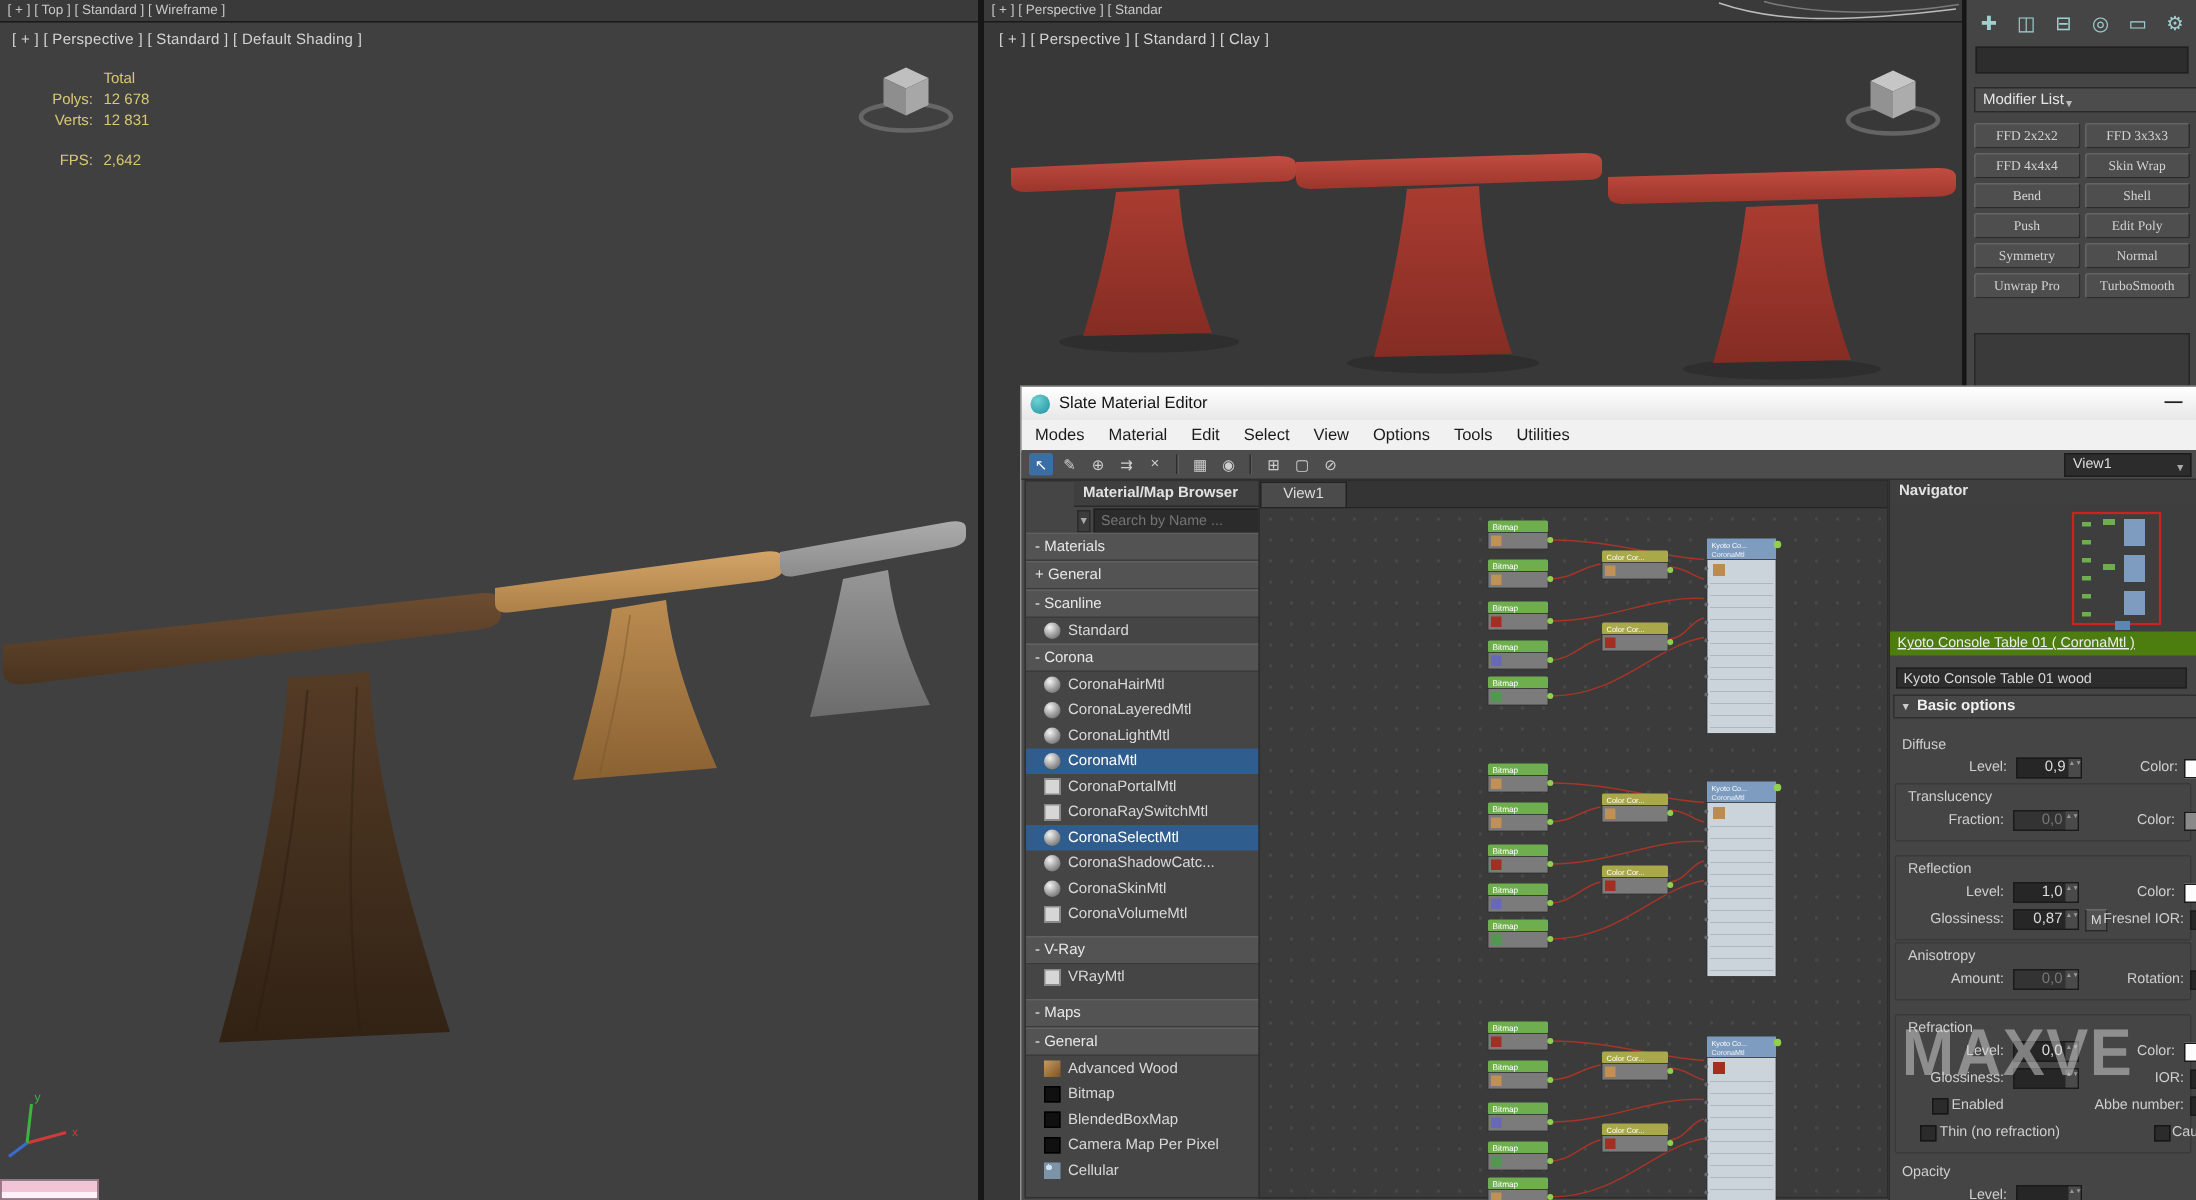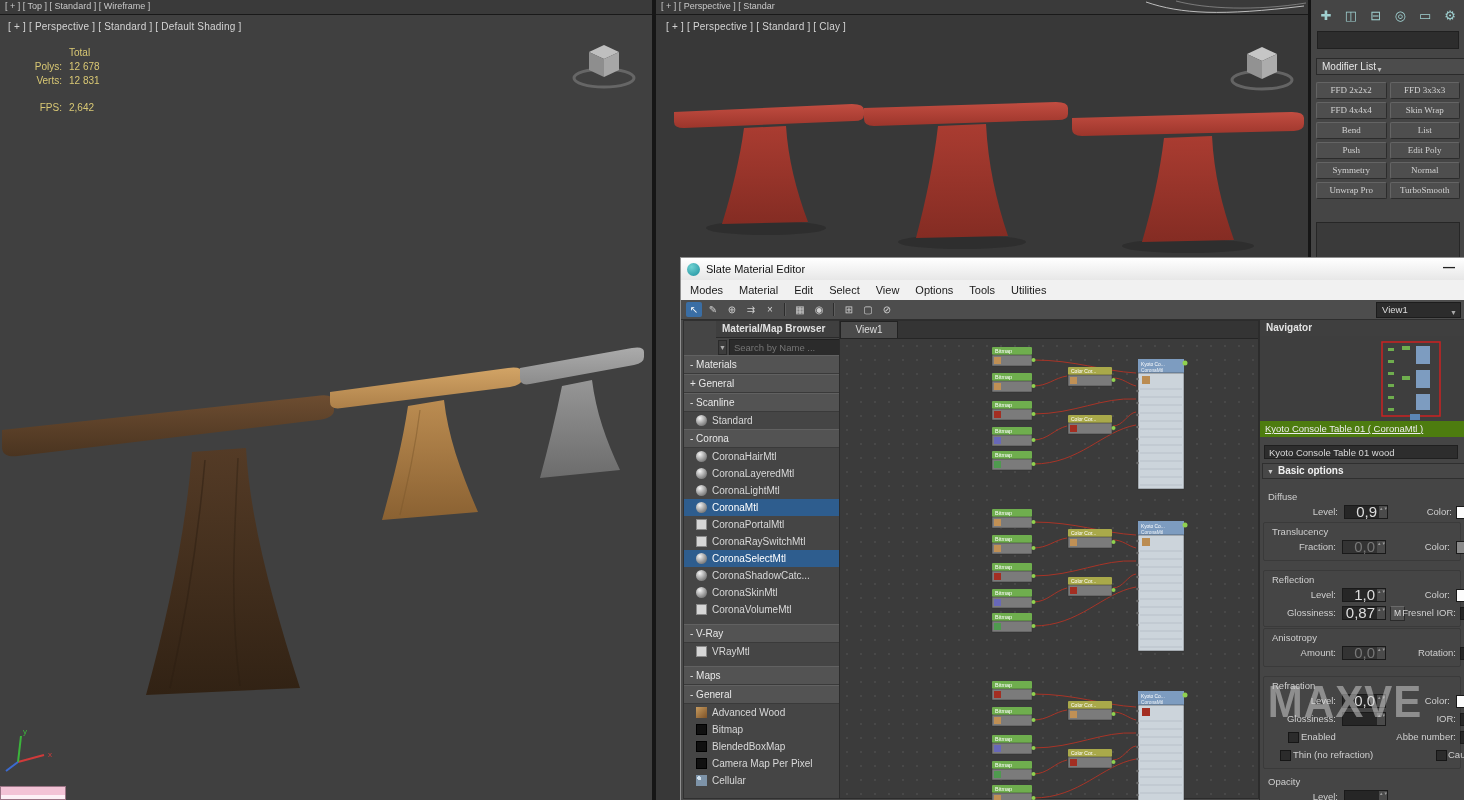--- a/index.html
+++ b/index.html
@@ -82,21 +82,21 @@
          color:#d8d8d8;font-size:9.5px;padding-left:4px;box-sizing:border-box;}
   #rollout{position:absolute;left:2px;top:143px;width:198px;height:14px;background:#474747;border:1px solid #2f2f2f;
            color:#f0f0f0;font-size:10px;font-weight:bold;line-height:13px;padding-left:4px;}
   #rollout .ra{font-size:7px;font-weight:normal;color:#ccc;margin-right:4px;}
   #pbody{position:absolute;left:0;top:168px;width:204px;bottom:0;font-size:9.5px;color:#cfcfcf;overflow:hidden;}
   .sec{padding:3px 0 1px 8px;height:11px;}
   .grp{border:1px solid #3a3a3a;border-radius:2px;margin:1px 3px 0 3px;padding-bottom:4px;}
   .prow{position:relative;height:18px;}
   .pl{position:absolute;text-align:right;top:3px;}
   .spin{position:absolute;top:2px;display:flex;width:42px;height:12px;background:#262626;border:1px solid #1a1a1a;}
-  .spin .sv{flex:1;text-align:right;color:#ddd;font-size:15px;line-height:12px;padding-right:2px;}
+  .spin .sv{flex:1;text-align:right;color:#ddd;font-size:10px;line-height:12px;padding-right:2px;}
   .spin .ar{width:8px;display:flex;flex-direction:column;background:#4a4a4a;color:#999;font-size:4.5px;
             line-height:6px;text-align:center;}
   .spin.dis .sv{color:#777;} .spin.dis{background:#333;}
   .swatch{position:absolute;top:3px;width:12px;height:11px;background:#fdfdfd;border:1px solid #1a1a1a;}
   .cutbox{position:absolute;top:3px;width:8px;height:11px;background:#262626;border:1px solid #1a1a1a;}
   .mbtn{position:absolute;top:2px;width:13px;height:13px;background:#525252;border:1px solid #2a2a2a;
         border-top-color:#6a6a6a;color:#ddd;font-size:8.5px;text-align:center;line-height:12px;}
   .chk{position:absolute;top:4px;width:9px;height:9px;background:#2b2b2b;border:1px solid #161616;}
   .clab{position:absolute;top:3px;white-space:nowrap;overflow:hidden;}
   
@@ -238,21 +238,21 @@
     <div id="modlist" class="abs">
       <span>Modifier List</span>
       <span class="dd">▼</span>
     </div>
     <div id="modgrid" class="abs">
       <div class="modbtn">FFD 2x2x2</div>
       <div class="modbtn">FFD 3x3x3</div>
       <div class="modbtn">FFD 4x4x4</div>
       <div class="modbtn">Skin Wrap</div>
       <div class="modbtn">Bend</div>
-      <div class="modbtn">List</div>
+      <div class="modbtn">Shell</div>
       <div class="modbtn">Push</div>
       <div class="modbtn">Edit Poly</div>
       <div class="modbtn">Symmetry</div>
       <div class="modbtn">Normal</div>
       <div class="modbtn">Unwrap Pro</div>
       <div class="modbtn">TurboSmooth</div>
     </div>
     <div id="modstack" class="abs"></div>
   </div>
 

